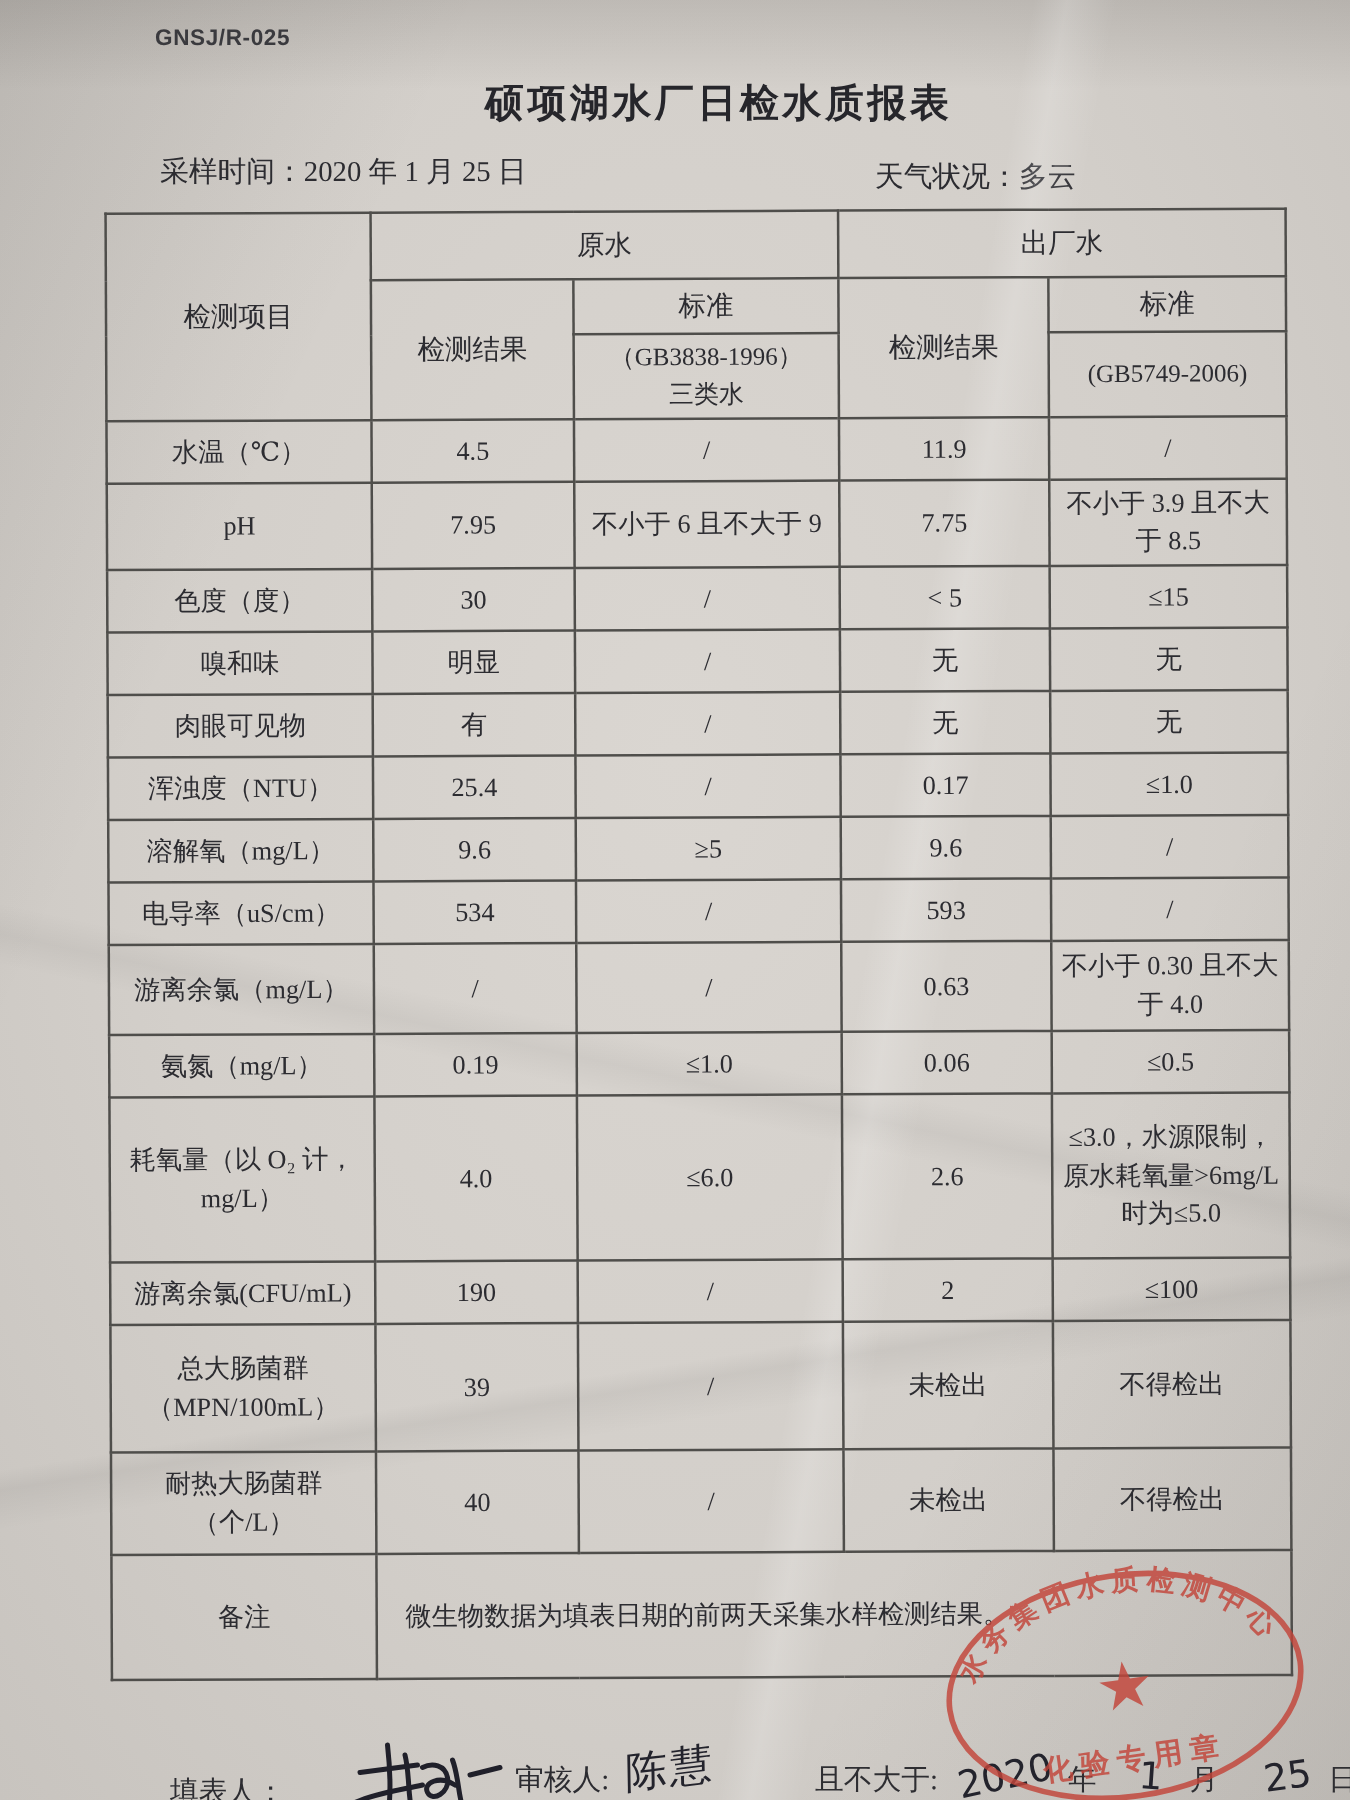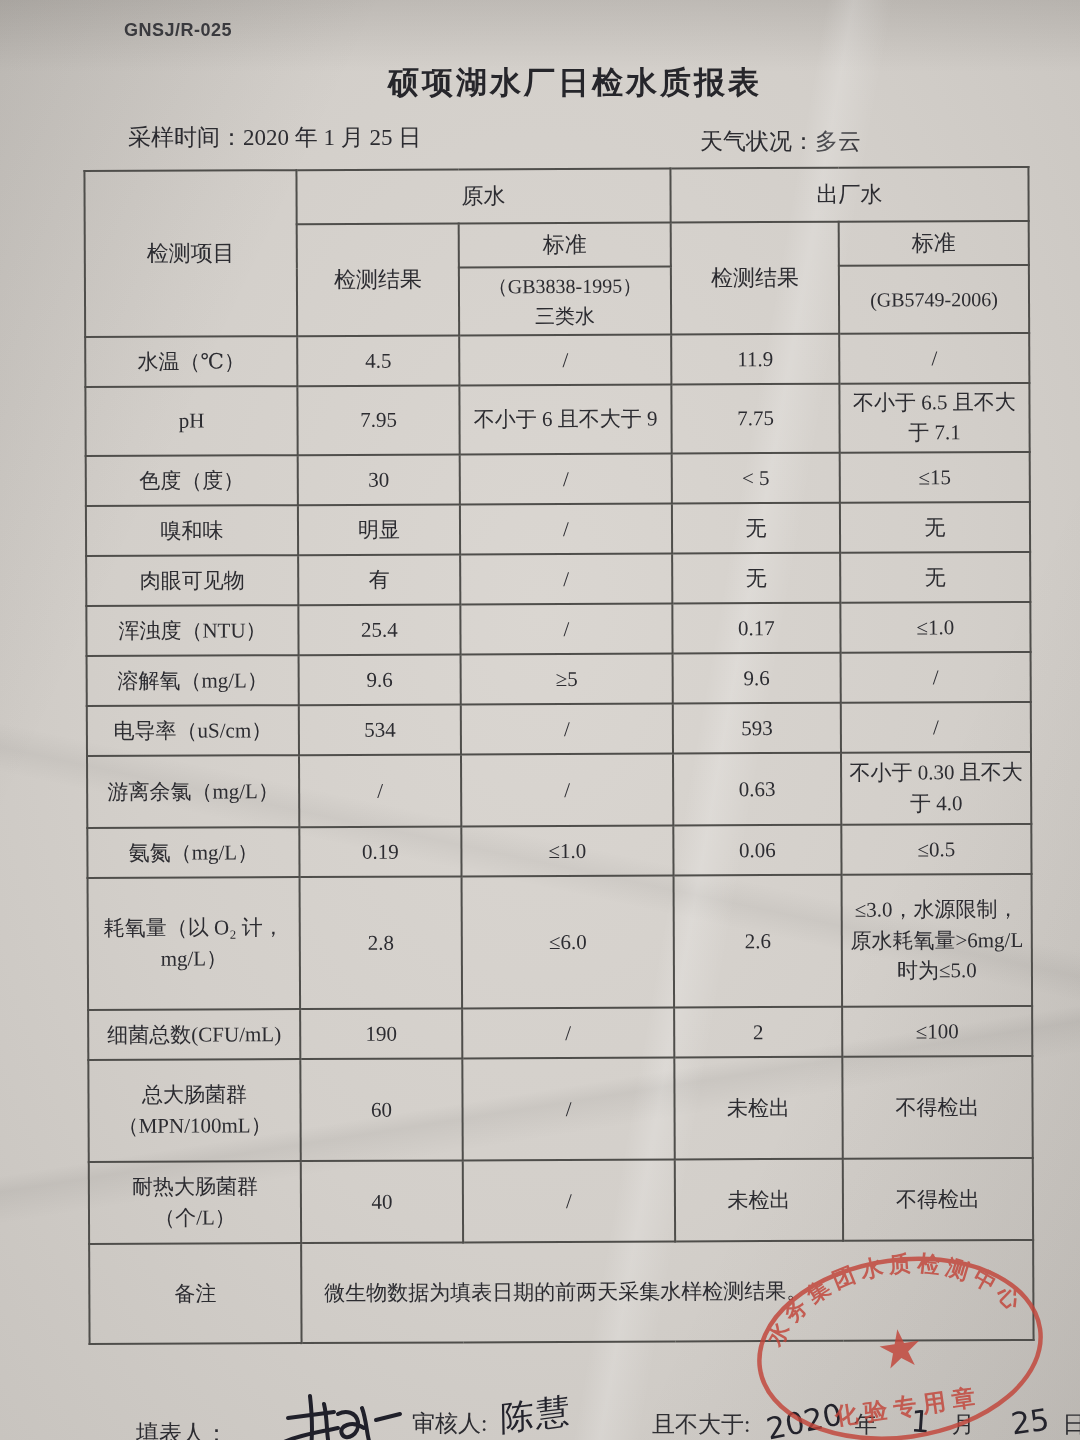--- a/index.html
+++ b/index.html
@@ -115,40 +115,40 @@
         <td colspan="2" class="hdr">原水</td>
         <td colspan="2" class="hdr">出厂水</td>
       </tr>
       <tr class="h2">
         <td rowspan="2" class="hdr">检测结果</td>
         <td class="hdr">标准</td>
         <td rowspan="2" class="hdr">检测结果</td>
         <td class="hdr">标准</td>
       </tr>
       <tr class="h3">
-        <td class="gbnote">（GB3838-1995）
+        <td class="gbnote">（GB3838-1996）
 三类水</td>
         <td class="gbnote">(GB5749-2006)</td>
       </tr>
       </tbody>
         <tbody id="rows">
   <tr>
     <td>水温（℃）</td>
     <td>4.5</td>
     <td>/</td>
     <td>11.9</td>
     <td>/</td>
   </tr>
 
   <tr>
     <td>pH</td>
     <td>7.95</td>
     <td>不小于 6 且不大于 9</td>
     <td>7.75</td>
-    <td>不小于 6.5 且不大于 7.1</td>
+    <td>不小于 3.9 且不大于 8.5</td>
   </tr>
 
   <tr>
     <td>色度（度）</td>
     <td>30</td>
     <td>/</td>
     <td>&lt; 5</td>
     <td>≤15</td>
   </tr>
 
@@ -203,37 +203,37 @@
   <tr>
     <td>氨氮（mg/L）</td>
     <td>0.19</td>
     <td>≤1.0</td>
     <td>0.06</td>
     <td>≤0.5</td>
   </tr>
 
   <tr>
     <td>耗氧量（以 O₂ 计，mg/L）</td>
-    <td>2.8</td>
+    <td>4.0</td>
     <td>≤6.0</td>
     <td>2.6</td>
     <td>≤3.0，水源限制，原水耗氧量&gt;6mg/L 时为≤5.0</td>
   </tr>
 
   <tr>
-    <td>细菌总数(CFU/mL)</td>
+    <td>游离余氯(CFU/mL)</td>
     <td>190</td>
     <td>/</td>
     <td>2</td>
     <td>≤100</td>
   </tr>
 
   <tr>
     <td>总大肠菌群（MPN/100mL）</td>
-    <td>60</td>
+    <td>39</td>
     <td>/</td>
     <td>未检出</td>
     <td>不得检出</td>
   </tr>
 
   <tr>
     <td>耐热大肠菌群（个/L）</td>
     <td>40</td>
     <td>/</td>
     <td>未检出</td>

